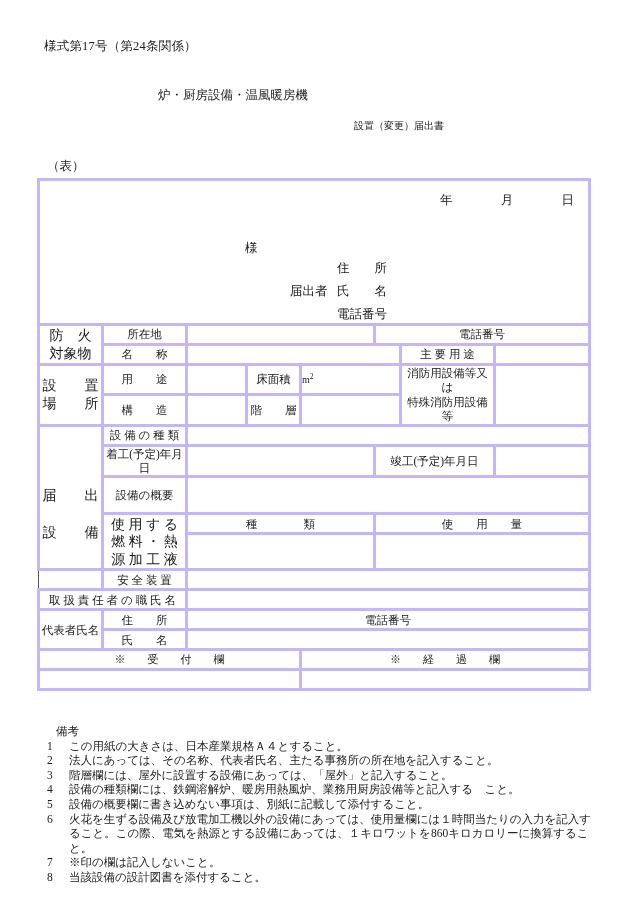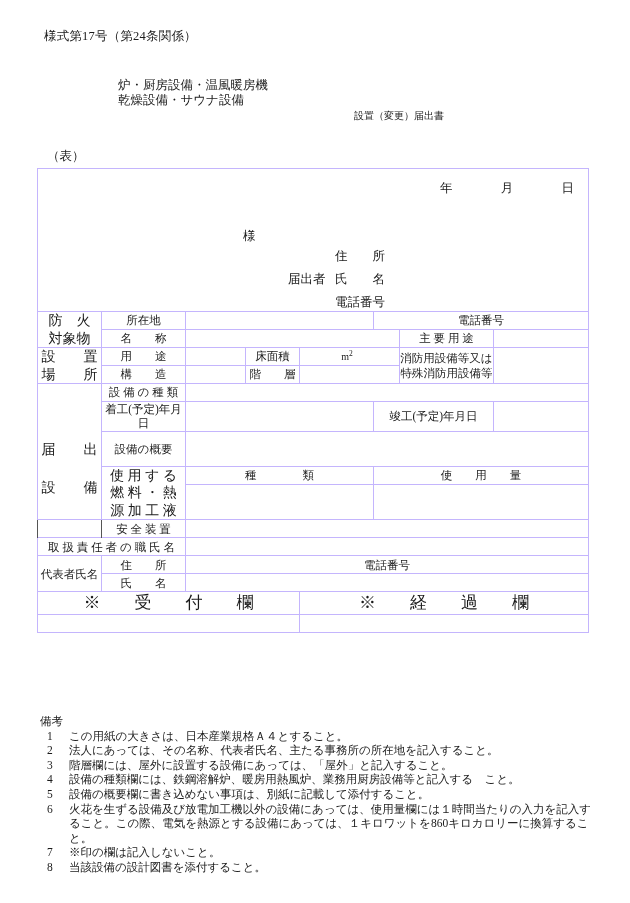--- a/index.html
+++ b/index.html
@@ -11,21 +11,21 @@
     width: 630px;
     height: 903px;
     position: relative;
     font-family: "Liberation Serif", "DejaVu Serif", serif;
     color: #1a1a1a;
     overflow: hidden;
   }
 
   .page {
     position: absolute;
-    left: 0; top: 0;
+    left: 0; top: 10px;
     width: 630px;
     height: 665px;
   }
 
   
   .form-no {
     position: absolute;
     left: 44px;
     top: 28px;
     font-size: 12.5px;
@@ -35,20 +35,21 @@
 
   .title-block {
     position: absolute;
     left: 118px;
     top: 78px;
     width: 420px;
   }
   .title-lines {
     display: inline-block;
     vertical-align: top;
+    margin-left: 40px;
   }
   .title-line {
     font-size: 12.5px;
     line-height: 15.4px;
     white-space: nowrap;
     letter-spacing: 0px;
   }
   .title-suffix {
     position: absolute;
     left: 236px;
@@ -71,21 +72,21 @@
     top: 168px;
     width: 551px;
   }
   table.form {
     border-collapse: collapse;
     width: 551px;
     table-layout: fixed;
     font-size: 11.5px;
   }
   table.form td {
-    border: 1px solid #c4b5fd;
+    border: 3px solid #c4b5fd;
     padding: 0;
     vertical-align: middle;
     text-align: center;
     line-height: 1.25;
     height: 17px;
   }
   td.blank { border: 1px solid #555; }
   .nb-top { border-top: none !important; }
   .nb-bottom { border-bottom: none !important; }
 
@@ -122,42 +123,42 @@
     white-space: nowrap;
   }
   .applicant .l1 { position: absolute; left: 47px; top: 0px; white-space: nowrap; }
   .applicant .l2 { position: absolute; left: 47px; top: 23px; white-space: nowrap; }
   .applicant .l3 { position: absolute; left: 47px; top: 46px; white-space: nowrap; }
 
   .vlabel { font-size: 14px; line-height: 19px; }
 
   .unit-right {
     display: block;
-    text-align: center;
+    text-align: left;
     padding-right: 5px;
     font-size: 10px;
     font-family: Liberation Serif, serif;
   }
   .sup { vertical-align: super; font-size: 7.5px; }
 
   .two-line { line-height: 14px; font-size: 11.5px; }
 
-  .recv-head td { height: 20px; font-size: 17px; }
+  .recv-head td { height: 20px; font-size: 11px; }
   .recv-body td { height: 100px; }
 
   
   .notes {
     position: absolute;
     left: 40px;
     top: 714px;
     width: 560px;
     font-size: 11.5px;
     line-height: 14.6px;
   }
-  .notes .bikou { margin-left: 0px; }
+  .notes .bikou { margin-left: 16px; }
   .note-item {
     display: flex;
     margin-left: 7px;
   }
   .note-num {
     width: 22px;
     flex: 0 0 22px;
     text-align: left;
   }
   .note-txt { flex: 1 1 auto; }
@@ -166,21 +167,20 @@
 </head>
 <body>
 
 <div class="page">
 
   <div class="form-no">様式第17号（第24条関係）</div>
 
   <div class="title-block">
     <div class="title-lines">
       <div class="title-line">炉・厨房設備・温風暖房機</div>
-      <div class="title-line">乾燥設備・サウナ設備</div>
     </div>
     <div class="title-suffix">設置（変更）届出書</div>
   </div>
 
   <div class="omote">（表）</div>
 
   <div class="tbl-wrap">
     <table class="form">
       <colgroup>
         <col style="width:64px">

